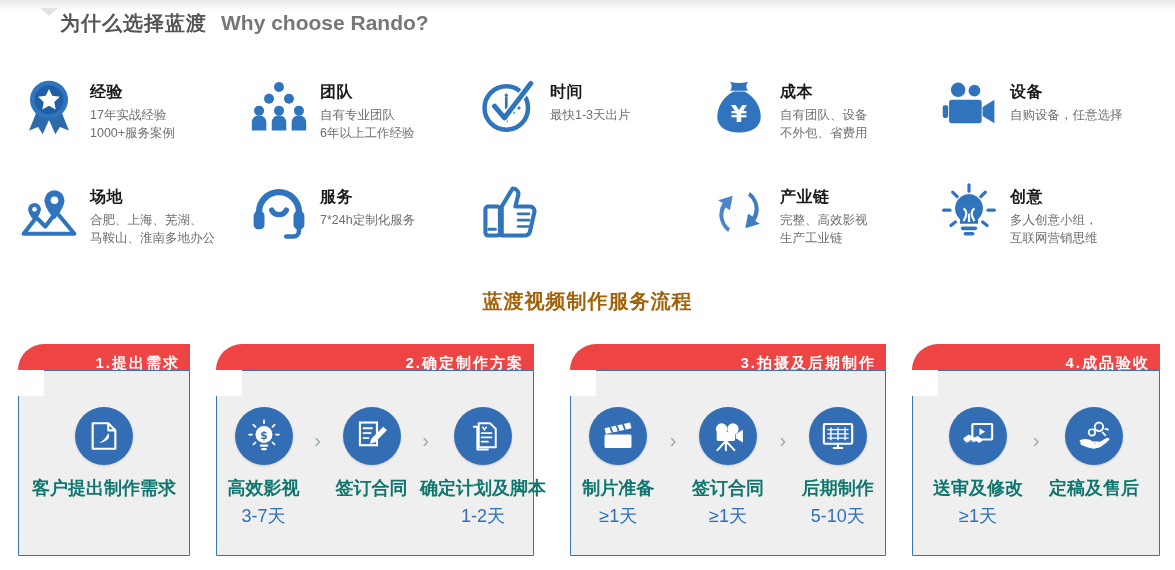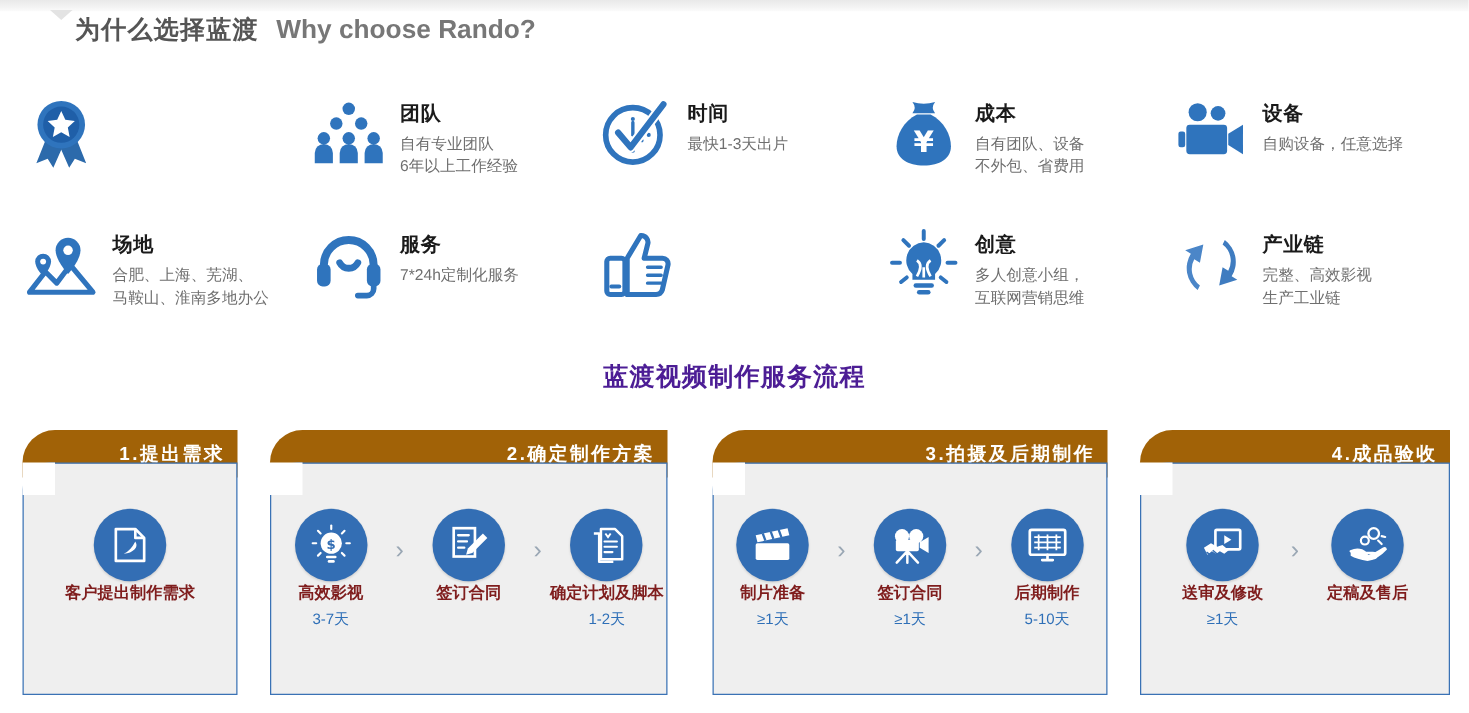--- a/index.html
+++ b/index.html
@@ -39,29 +39,29 @@
   .feature{display:flex;align-items:flex-start;gap:10px;padding-top:6px;}
   .f-icon{width:62px;height:62px;flex:0 0 62px;display:flex;align-items:center;justify-content:center;}
   .f-icon svg{display:block;}
   .f-text{padding-top:6px;}
   .f-title{font-size:16px;font-weight:bold;color:#1a1a1a;line-height:1.25;letter-spacing:.5px;}
   .f-desc{font-size:12.5px;color:#6f6f6f;line-height:1.45;margin-top:4px;white-space:pre-line;}
 
   
   .proc-title{
     position:absolute;left:0;top:288px;width:1175px;text-align:center;
-    font-size:20px;font-weight:bold;color:#4c1d95;letter-spacing:1px;
+    font-size:20px;font-weight:bold;color:#a16207;letter-spacing:1px;
   }
 
   
   .cards{position:absolute;left:0;top:344px;width:1175px;height:215px;}
   .card{position:absolute;top:0;height:212px;}
   .card-head{
     position:absolute;left:0;top:0;right:0;height:38px;
-    background:#a16207;
+    background:#ef4444;
     border-top-left-radius:26px;
     color:#ffffff;font-size:15px;font-weight:bold;letter-spacing:2px;
     display:flex;align-items:center;justify-content:flex-end;
     padding-right:10px;box-sizing:border-box;
   }
   .card-body{
     position:absolute;left:0;top:26px;right:0;bottom:0;
     background:#efefef;
     border:1px solid #3a72b5;
     border-top-left-radius:22px;
@@ -81,22 +81,22 @@
   .step{
     display:flex;flex-direction:column;align-items:center;
     width:100px;
   }
   .step-circle{
     width:58px;height:58px;border-radius:50%;
     background:#336eb4;display:flex;align-items:center;justify-content:center;
     box-shadow:0 1px 2px rgba(0,0,0,.15);
   }
   .step-circle svg{display:block;}
-  .step-label{font-size:13px;font-weight:bold;color:#7f1d1d;white-space:nowrap;}
-  .step-dur{margin-top:4px;font-size:12px;color:#2e6fb7;white-space:nowrap;}
+  .step-label{margin-top:11px;font-size:18px;font-weight:bold;color:#0f766e;white-space:nowrap;}
+  .step-dur{margin-top:4px;font-size:18px;color:#2e6fb7;white-space:nowrap;}
   .chev{
     align-self:flex-start;margin-top:22px;
     color:#9aa7b4;font-size:20px;font-weight:300;
     width:16px;text-align:center;
   }
   .solo .step{width:auto;}
   .solo{justify-content:center;}
 </style>
 </head>
 <body>
@@ -113,20 +113,25 @@
     <div class="feature">
       <div class="f-icon">
         <svg width="58" height="58" viewBox="0 0 64 64">
     <path d="M18 38 L10 58 L20 54 L25 62 L33 44 Z" fill="#2c6aab"></path>
     <path d="M46 38 L54 58 L44 54 L39 62 L31 44 Z" fill="#2c6aab"></path>
     <circle cx="32" cy="24" r="21" fill="#2f74bd"></circle>
     <circle cx="32" cy="24" r="16" fill="#1f5fa8"></circle>
     <path d="M32 12 l3.6 7.6 8.4 1.1 -6.2 5.8 1.6 8.3 -7.4 -4.1 -7.4 4.1 1.6 -8.3 -6.2 -5.8 8.4 -1.1 Z" fill="#ffffff"></path>
   </svg>
       </div>
+     <div class="f-text">
+       <div class="f-title">经验</div>
+       <div class="f-desc">17年实战经验
+1000+服务案例</div>
+     </div>
     </div>
     <div class="feature">
       <div class="f-icon">
         <svg width="58" height="58" viewBox="0 0 64 64">
     <circle cx="32" cy="10" r="5.5" fill="#2f74bd"></circle>
     <circle cx="21" cy="23" r="5.5" fill="#2f74bd"></circle>
     <circle cx="43" cy="23" r="5.5" fill="#2f74bd"></circle>
     <circle cx="10" cy="36" r="5.5" fill="#2f74bd"></circle>
     <circle cx="32" cy="36" r="5.5" fill="#2f74bd"></circle>
     <circle cx="54" cy="36" r="5.5" fill="#2f74bd"></circle>
@@ -221,20 +226,33 @@
     </div>
     <div class="feature">
       <div class="f-icon">
         <svg width="58" height="58" viewBox="0 0 64 64">
     <path d="M24 26 L36 6 a6 6 0 0 1 6 8 l-3 12 h16 a5 5 0 0 1 5 6 l-5 22 a6 6 0 0 1 -6 4 H24 Z" fill="none" stroke="#2f74bd" stroke-width="4.5" stroke-linejoin="round"></path>
     <rect x="6" y="26" width="16" height="32" rx="3" fill="none" stroke="#2f74bd" stroke-width="4.5"></rect>
     <path d="M10 51 h7" stroke="#2f74bd" stroke-width="3.5" stroke-linecap="round"></path>
     <path d="M42 34 h12 M42 41 h12 M42 48 h12" stroke="#2f74bd" stroke-width="3" stroke-linecap="round"></path>
   </svg>
       </div>
+    </div>
+    <div class="feature">
+      <div class="f-icon">
+        <svg width="58" height="58" viewBox="0 0 64 64">
+    <path d="M44 10 a24 24 0 0 1 6 32 l5 3 -16 5 3 -16 5 3 a18 18 0 0 0 -5 -23 Z" fill="#3f7cc0"></path>
+    <path d="M20 54 a24 24 0 0 1 -6 -32 l-5 -3 16 -5 -3 16 -5 -3 a18 18 0 0 0 5 23 Z" fill="#4b86c8"></path>
+  </svg>
+      </div>
+     <div class="f-text">
+       <div class="f-title">产业链</div>
+       <div class="f-desc">完整、高效影视
+生产工业链</div>
+     </div>
     </div>
     <div class="feature">
       <div class="f-icon">
         <svg width="58" height="58" viewBox="0 0 64 64">
     <g stroke="#2f74bd" stroke-width="3.5" stroke-linecap="round">
       <path d="M32 2 v7"></path>
             <path d="M14 10 l5 5"></path>
             <path d="M50 10 l-5 5"></path>
       <path d="M4 30 h7"></path>
             <path d="M60 30 h-7"></path>
@@ -246,33 +264,20 @@
     <rect x="23" y="48" width="18" height="4" rx="2" fill="#2f74bd"></rect>
     <rect x="26" y="54" width="12" height="4" rx="2" fill="#2f74bd"></rect>
   </svg>
       </div>
      <div class="f-text">
        <div class="f-title">创意</div>
        <div class="f-desc">多人创意小组，
 互联网营销思维</div>
      </div>
     </div>
-    <div class="feature">
-      <div class="f-icon">
-        <svg width="58" height="58" viewBox="0 0 64 64">
-    <path d="M44 10 a24 24 0 0 1 6 32 l5 3 -16 5 3 -16 5 3 a18 18 0 0 0 -5 -23 Z" fill="#3f7cc0"></path>
-    <path d="M20 54 a24 24 0 0 1 -6 -32 l-5 -3 16 -5 -3 16 -5 -3 a18 18 0 0 0 5 23 Z" fill="#4b86c8"></path>
-  </svg>
-      </div>
-     <div class="f-text">
-       <div class="f-title">产业链</div>
-       <div class="f-desc">完整、高效影视
-生产工业链</div>
-     </div>
-    </div>
   </div>
 
 <div class="proc-title">蓝渡视频制作服务流程</div>
 
 <div class="cards" id="cards">
     <div class="card" style="left: 18px; width: 172px;">
       <div class="card-head">1.提出需求</div>
      <div class="card-body">
        <div class="card-items solo">
           <div class="step">

